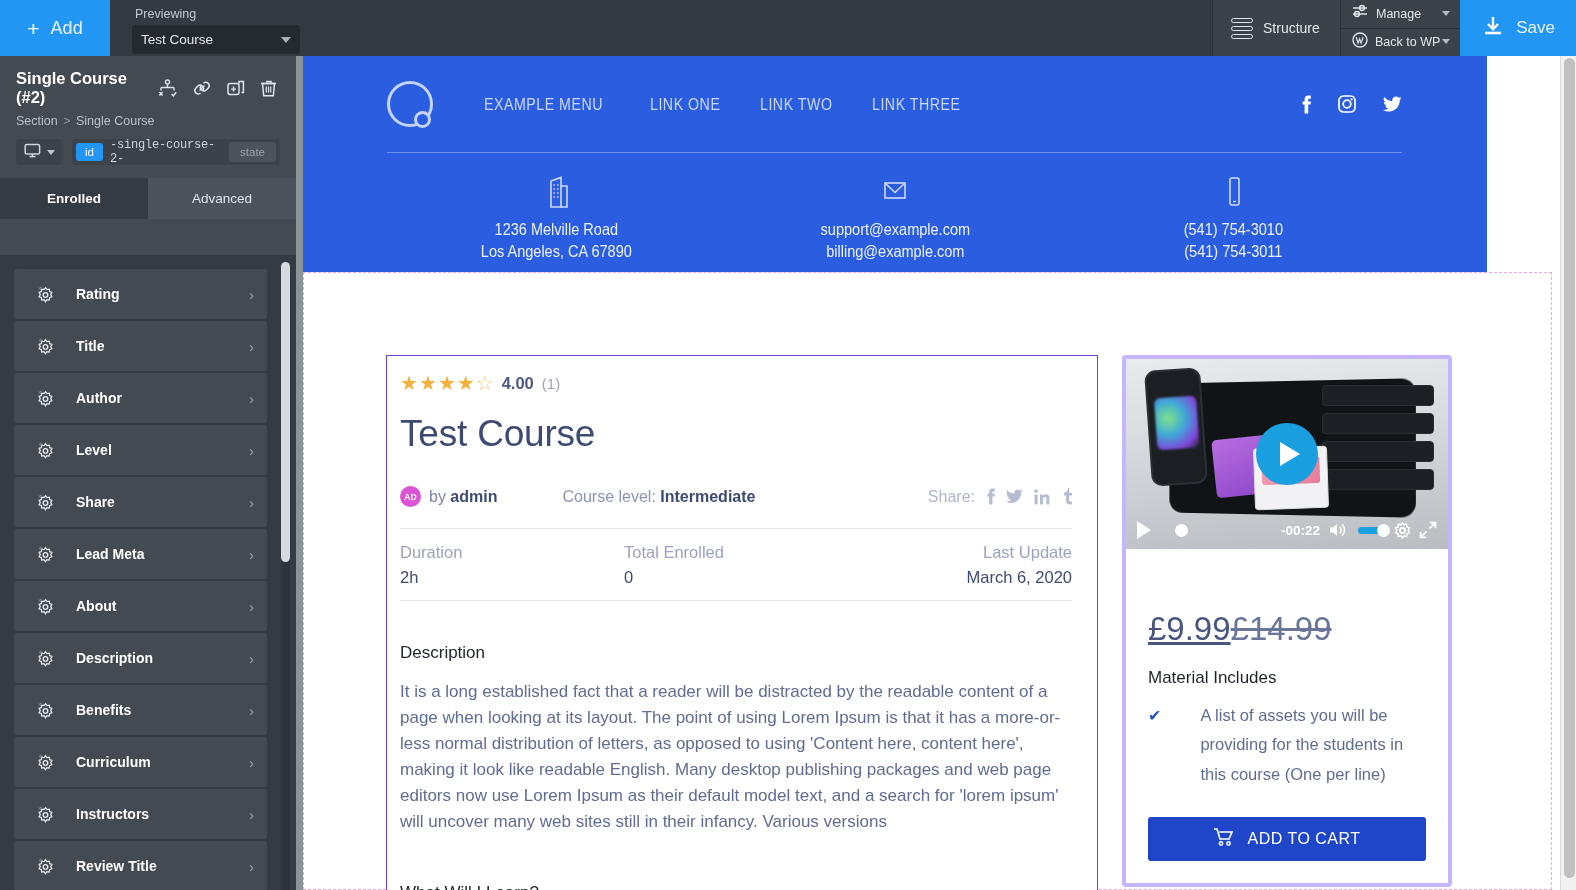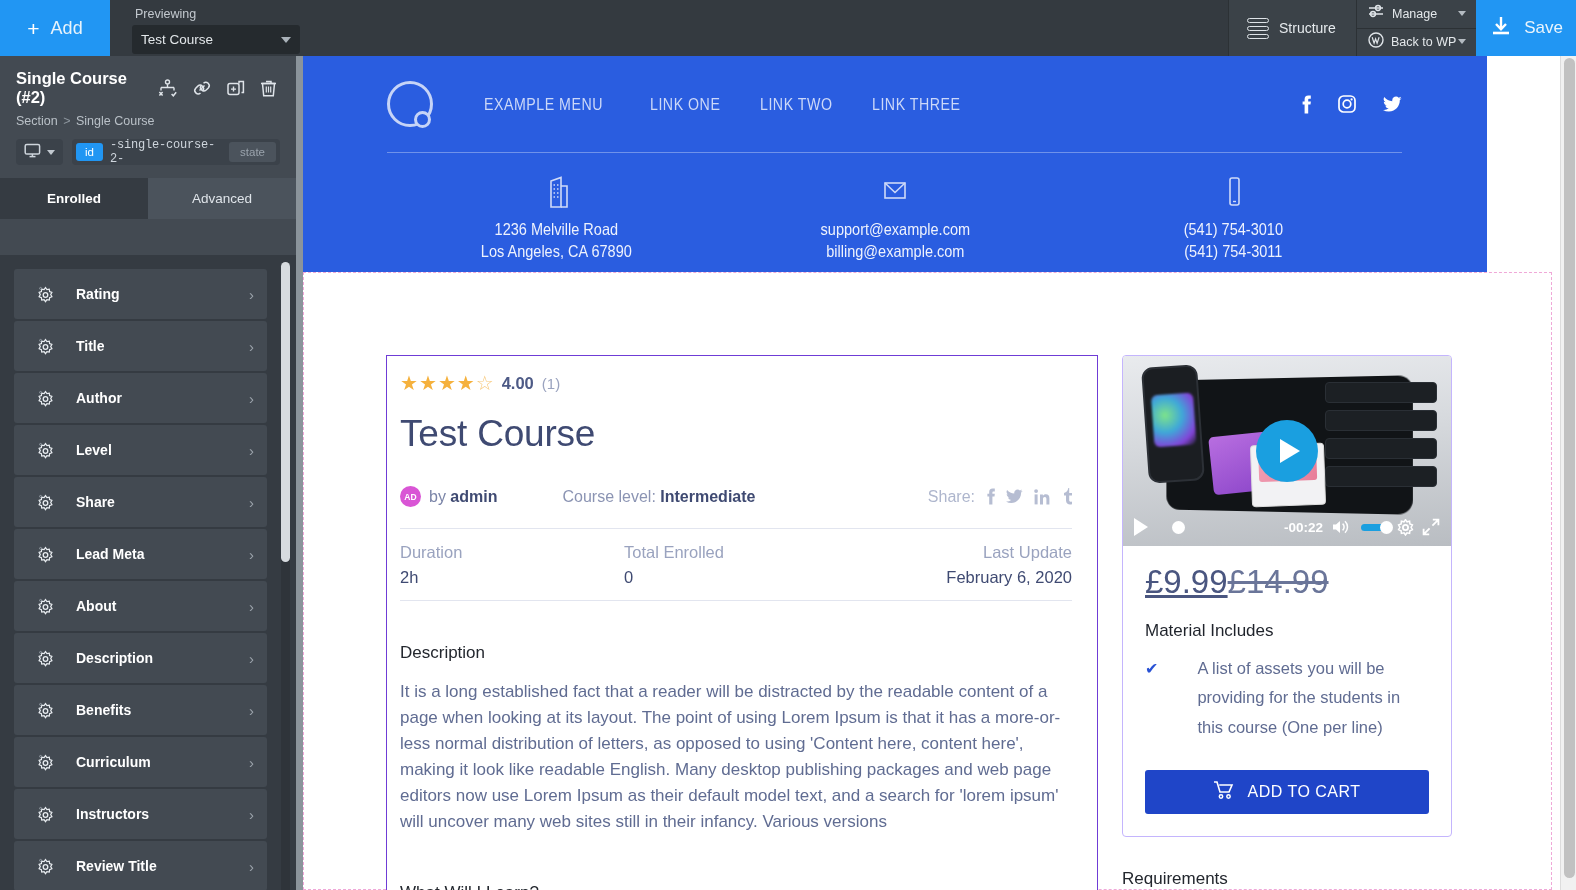--- a/index.html
+++ b/index.html
@@ -65,21 +65,21 @@
     border-left: 1px solid #2c3135;
   }
   .wp-row + .wp-row { border-top: 1px solid #2c3135; }
   .wp-row .lbl { font-size: 12.5px; color: #e4e8eb; }
   .wp-row .mini-caret {
     position: absolute; right: 10px; top: 50%; margin-top: -3px;
     width: 0; height: 0; border-left: 4.5px solid transparent;
     border-right: 4.5px solid transparent; border-top: 5px solid #b4bbc1;
   }
   .save-btn {
-    width: 100px; background: #2196f3;
+    width: 116px; background: #2196f3;
     display: flex; align-items: center; justify-content: center; gap: 11px;
     cursor: pointer;
   }
   .save-btn .lbl { font-size: 17px; color: #eaf4fc; }
 
   
   .panel {
     position: absolute; top: 56px; left: 0;
     width: 296px; height: 834px;
     background: #434a52;
@@ -269,21 +269,21 @@
     font-size: 17px; color: #23272e; margin: 42px 0 16px 0;
   }
   .desc-p {
     font-size: 17px; line-height: 1.53; color: #606c92;
   }
   .learn-h { font-size: 17px; color: #23272e; margin: 48px 0 17px 0; }
   .chk { color: #2851d4; font-size: 16px; line-height: 1; }
 
   .col-right { width: 330px; }
   .card {
-    border: 1px solid #c4b5fd; border-radius: 4px; background: #fff;
+    border: 4px solid #c4b5fd; border-radius: 4px; background: #fff;
     overflow: hidden;
   }
   .video {
     position: relative; height: 190px;
     background: linear-gradient(175deg,#e9ebee 0%,#d6d9dd 42%,#b9bdc2 100%);
     overflow: hidden;
   }
   .v-dark {
     position: absolute; left: 38px; top: 22px; width: 248px; height: 134px;
     background: #111417; border-radius: 14px;
@@ -350,21 +350,21 @@
     width: 28px; height: 7px; border-radius: 4px; background: #1a9fe0;
     position: relative; cursor: pointer; margin-left: 2px;
   }
   .v-volbar i {
     position: absolute; right: -4px; top: -3px;
     width: 13px; height: 13px; border-radius: 50%; background: #fff;
   }
   .v-ic { line-height: 0; cursor: pointer; }
 
   .card-body { padding: 17px 22px 22px 22px; }
-  .price-line { font-size: 33px; color: #4a5680; font-weight: 400; white-space: nowrap; }
+  .price-line { font-size: 33px; color: #4a5680; font-weight: 400; white-space: nowrap; margin-top: 44px; }
   .price-new { text-decoration: underline; }
   .price-old { text-decoration: line-through; color: #6a7599; }
   .mat-h { font-size: 17px; color: #1f232b; margin: 20px 0 13px 0; }
   .mat-row { display: flex; gap: 11px; align-items: baseline; }
   .mat-txt { font-size: 16.5px; color: #606c92; line-height: 1.78; margin-left: 28px; }
   .cart-btn {
     margin-top: 28px; height: 44px; background: #1f45c8; border-radius: 3px;
     display: flex; align-items: center; justify-content: center; gap: 12px;
     cursor: pointer;
   }
@@ -770,21 +770,21 @@
             <div class="stat-c">
               <div class="stat-h">Duration</div>
               <div class="stat-v">2h</div>
             </div>
             <div class="stat-c">
               <div class="stat-h">Total Enrolled</div>
               <div class="stat-v">0</div>
             </div>
             <div class="stat-c r">
               <div class="stat-h">Last Update</div>
-              <div class="stat-v">February 6, 2020</div>
+              <div class="stat-v">March 6, 2020</div>
             </div>
           </div>
 
           <div class="sec-h">Description</div>
           <div class="desc-p">It is a long established fact that a reader will be distracted by the readable content of a page when looking at its layout. The point of using Lorem Ipsum is that it has a more-or-less normal distribution of letters, as opposed to using 'Content here, content here', making it look like readable English. Many desktop publishing packages and web page editors now use Lorem Ipsum as their default model text, and a search for 'lorem ipsum' will uncover many web sites still in their infancy. Various versions</div>
 
           <div class="learn-h">What Will I Learn?</div>
 
         </div>
 

